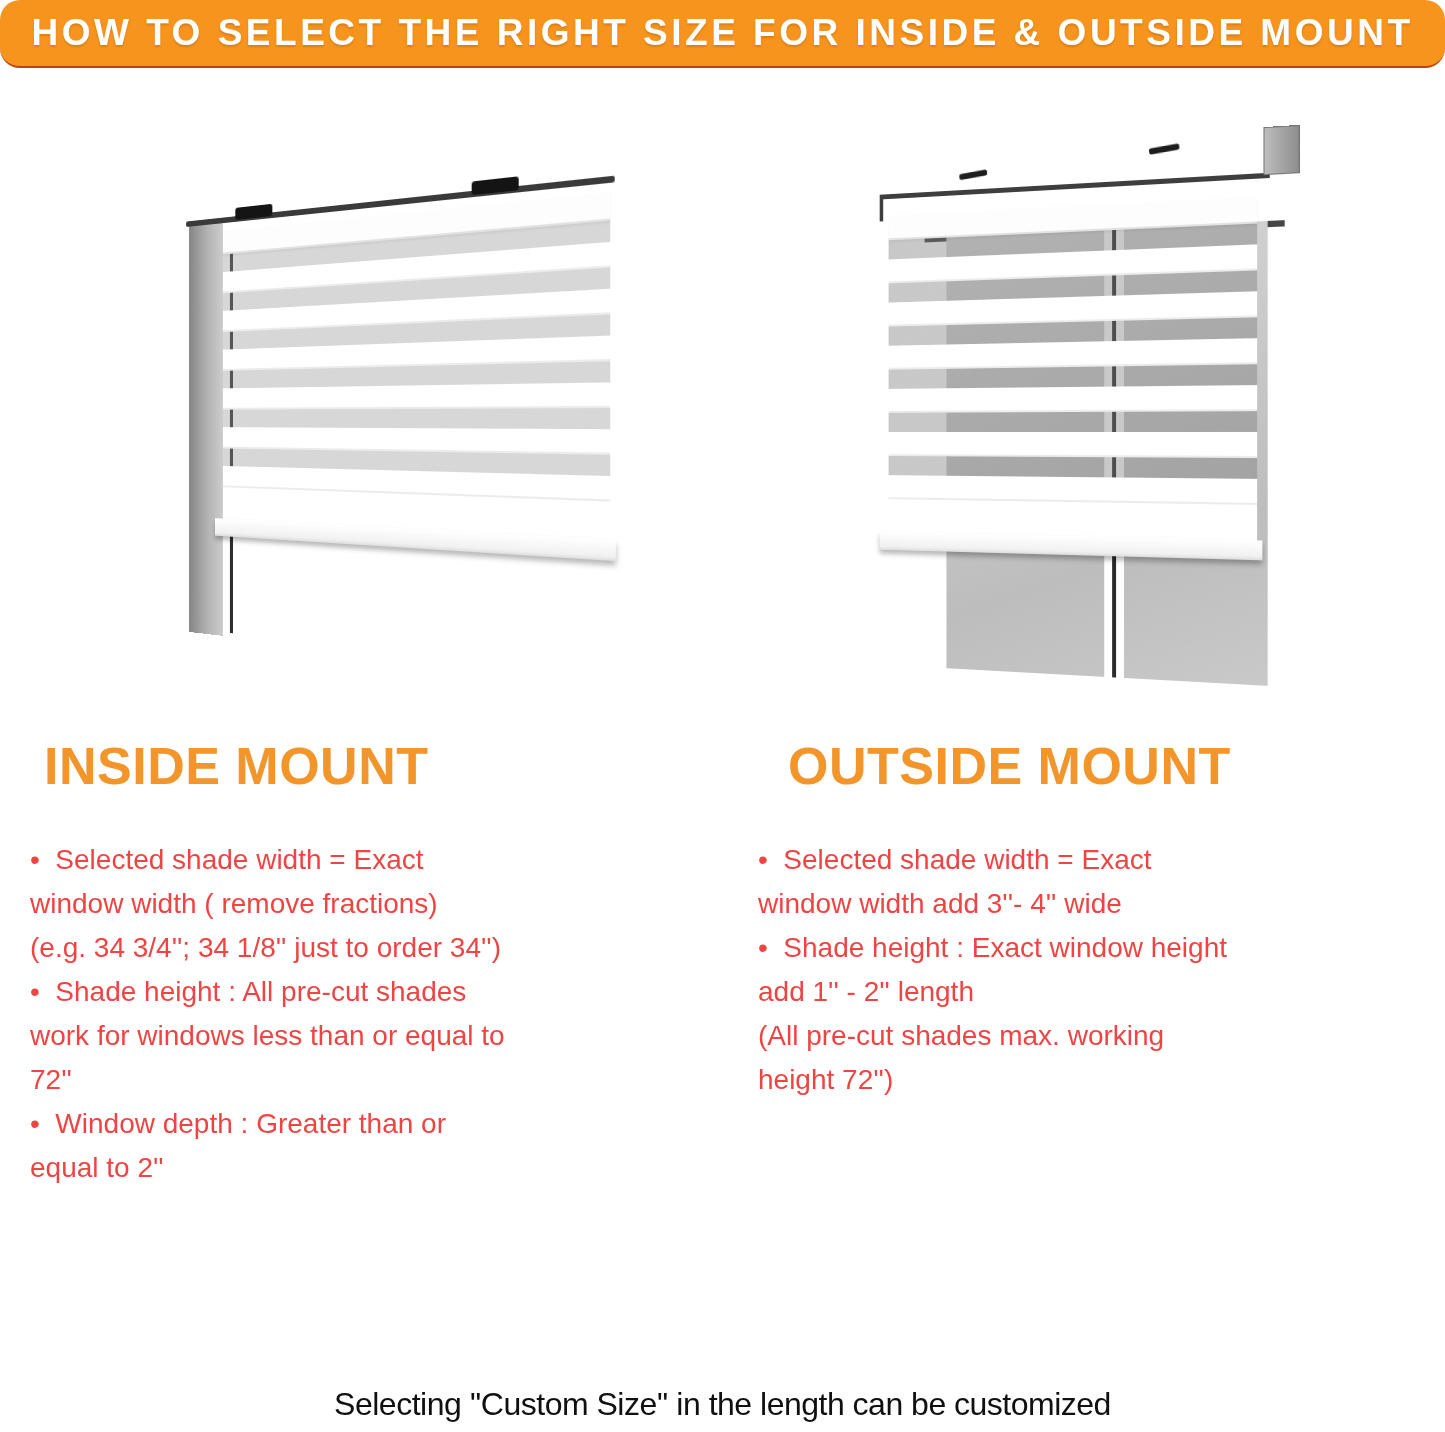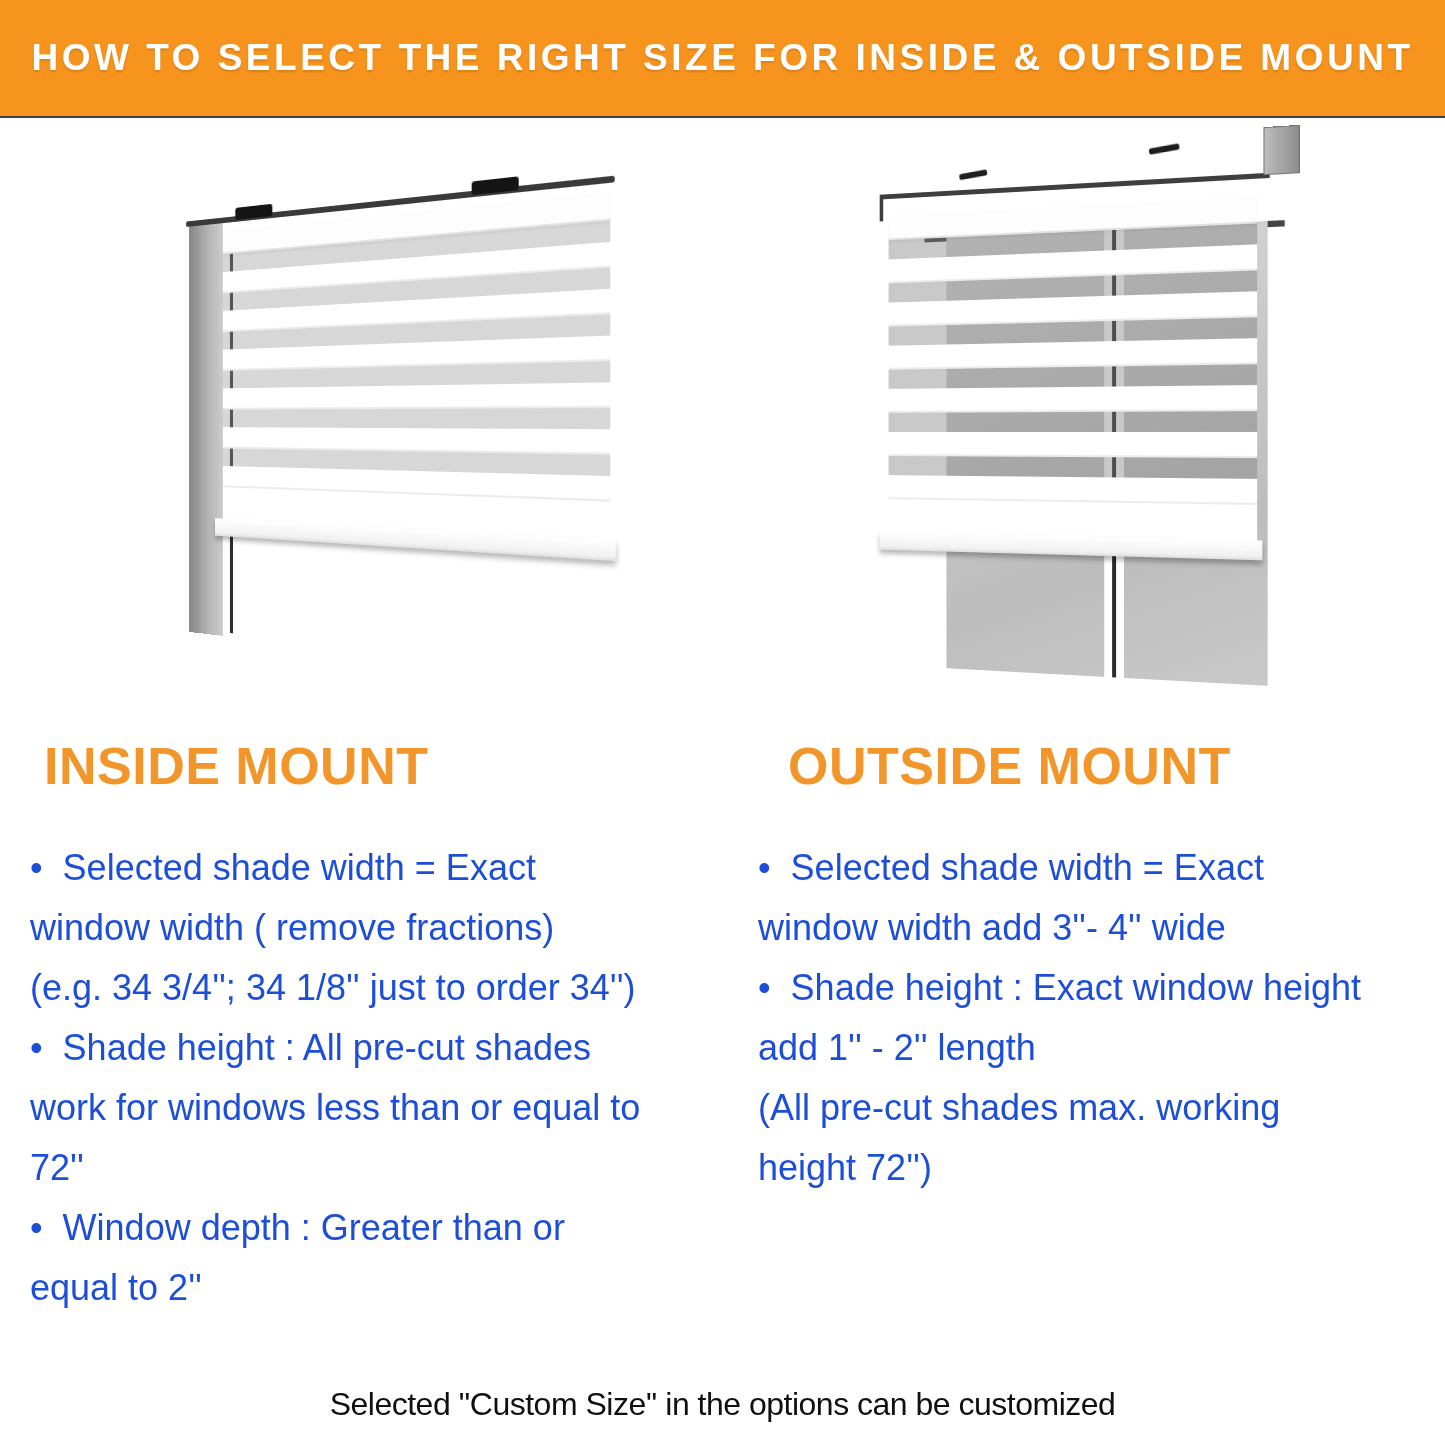--- a/index.html
+++ b/index.html
@@ -4,41 +4,41 @@
 <style>
   * { margin:0; padding:0; box-sizing:border-box; }
   html,body { background:#ffffff; }
   .page {
     position:relative; width:1445px; height:1432px; background:#ffffff;
     overflow:hidden; font-family:"Liberation Sans", sans-serif;
   }
 
   
   .banner {
-    position:absolute; left:0; top:0; width:100%; height:118px;
-    background:#F7941E; border-bottom:2px solid #404040;
-    display:flex; align-items:center; justify-content:center;
+    position:absolute; left:0; top:0; width:100%; height:68px;
+    background:#F7941E; border-bottom:2px solid #c2410c;
+    display:flex; align-items:center; justify-content:center;border-radius:20px;
   }
   .banner h1 {
     color:#ffffff; font-size:37px; font-weight:bold; letter-spacing:3.5px;
     text-shadow:0 2px 2px rgba(120,70,0,0.25); white-space:nowrap;
   }
 
   
   .col-heading {
     position:absolute; top:740px; font-size:52px; font-weight:bold;
     color:#F2962C; letter-spacing:0.5px; line-height:1;
   }
   .heading-inside  { left:44px; }
   .heading-outside { left:788px; }
 
   
   .col-text {
-    position:absolute; top:838px; font-size:36px; line-height:60px;
-    color:#1d4ed8; white-space:pre-wrap;
+    position:absolute; top:838px; font-size:28px; line-height:44px;
+    color:#ef4444; white-space:pre-wrap;
   }
   .text-inside  { left:30px;  width:700px; }
   .text-outside { left:758px; width:690px; }
 
   
   .caption {
     position:absolute; left:0; top:1386px; width:100%;
     text-align:center; font-size:32px; letter-spacing:-0.5px; color:#101010;
   }
 
@@ -180,15 +180,15 @@
 72''
 •  Window depth : Greater than or
 equal to 2''</div>
   <div class="col-text text-outside">•  Selected shade width = Exact
 window width add 3''- 4'' wide
 •  Shade height : Exact window height
 add 1'' - 2'' length
 (All pre-cut shades max. working
 height 72'')</div>
 
-  <footer class="caption">Selected ''Custom Size'' in the options can be customized</footer>
+  <footer class="caption">Selecting ''Custom Size'' in the length can be customized</footer>
 
 </div>
 
 </body></html>

